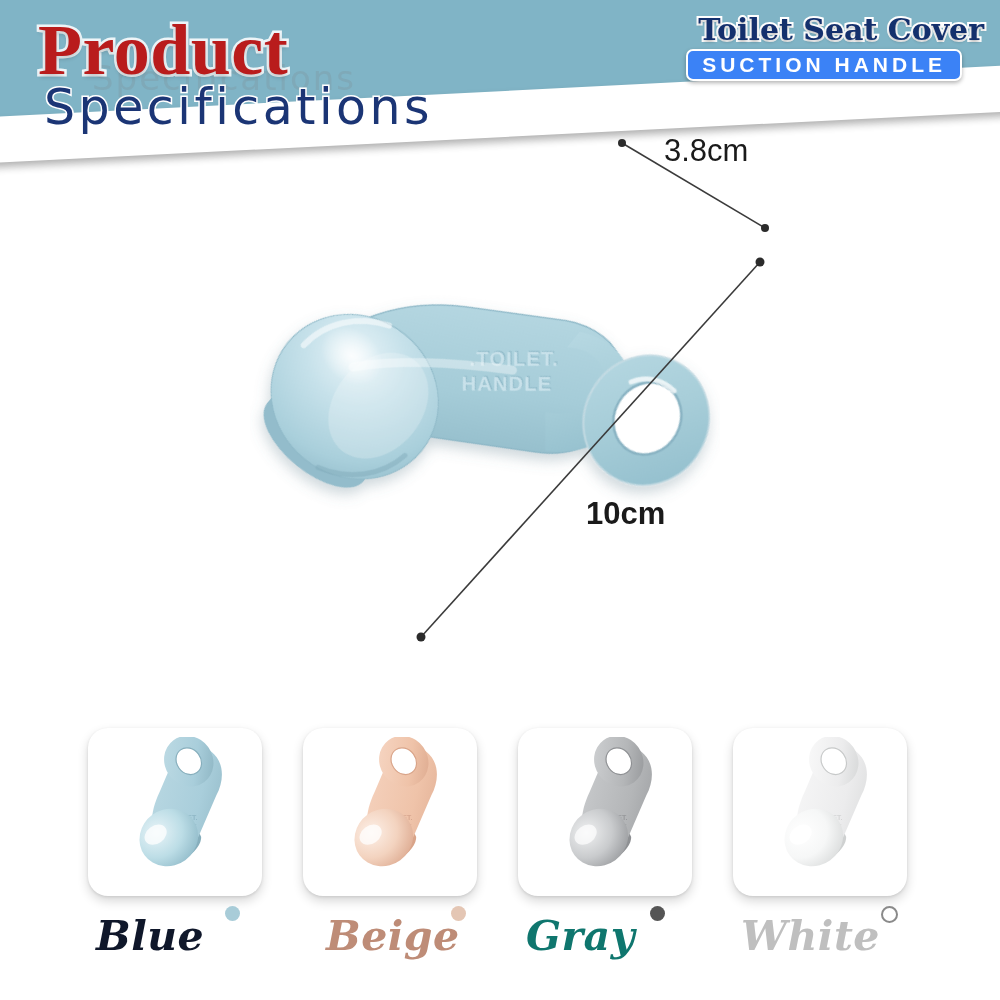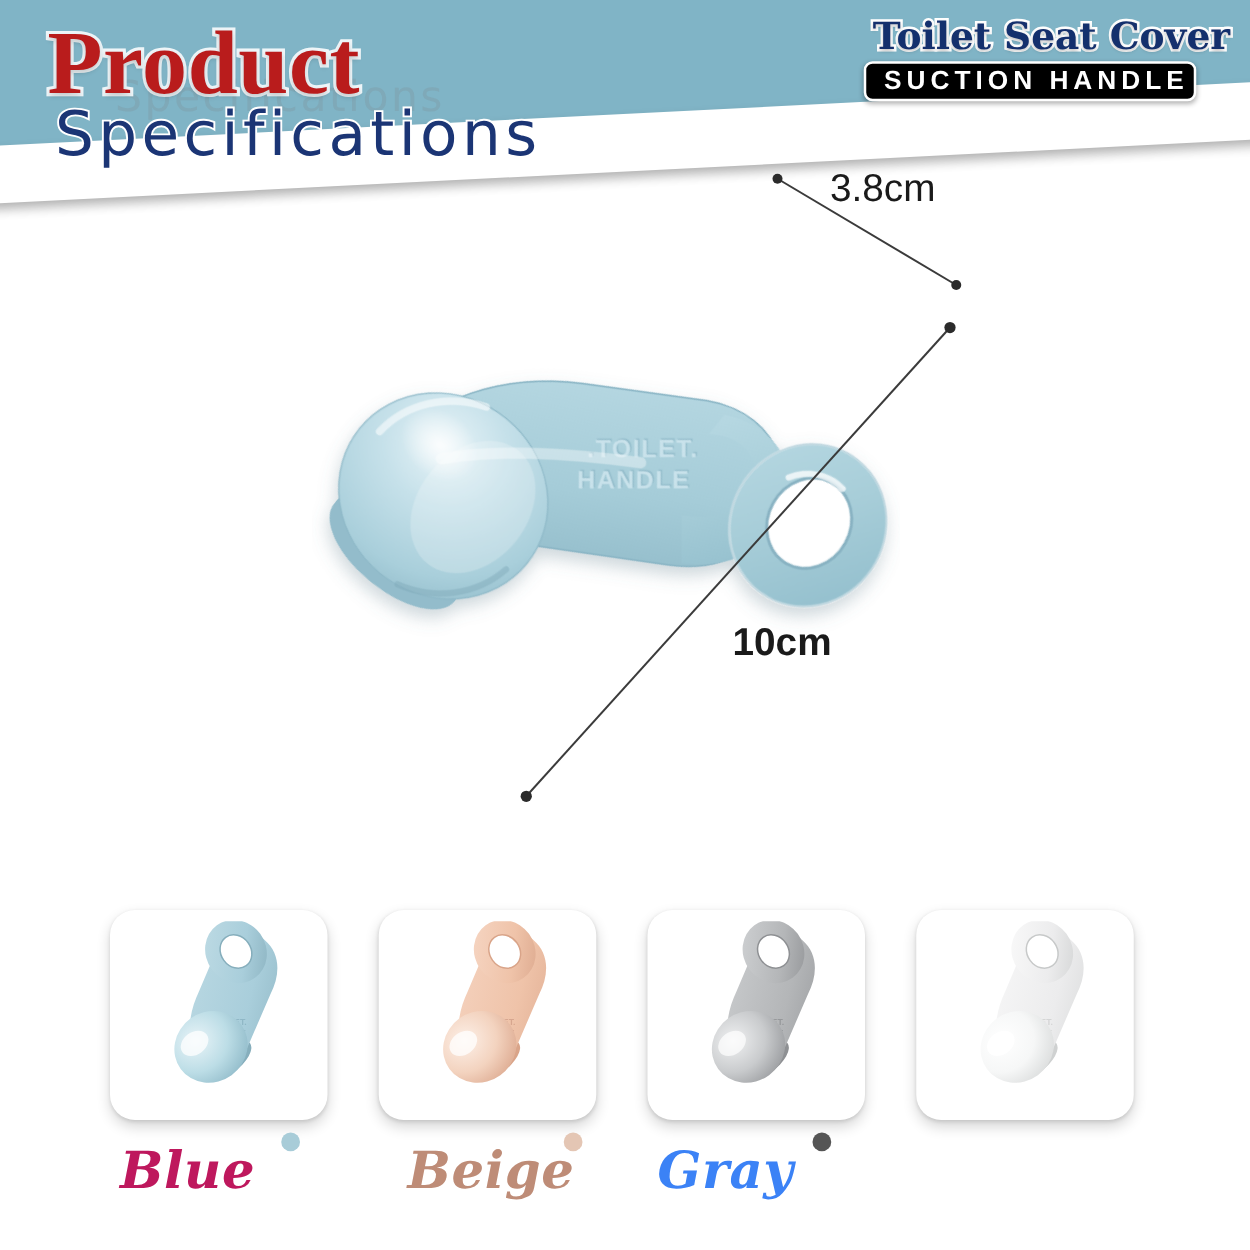--- a/index.html
+++ b/index.html
@@ -75,24 +75,24 @@
     letter-spacing:0px;
     -webkit-text-stroke:4px #ffffff;
     paint-order:stroke fill;
     text-shadow:0 2px 3px rgba(0,0,0,0.25);
     white-space:nowrap;
     line-height:1.05;
     margin-left:34px;
   }
   .badge-sub-outer{
     margin-top:3px;
-    background:#000000;
+    background:#3b82f6;
     border:2px solid #ffffff;
     border-radius:7px;
-    padding:2px 4px 3px 14px;
+    padding:2px 14px 3px 14px;
     display:inline-block;
     box-shadow:0 2px 4px rgba(0,0,0,0.3);
   }
   .badge-sub{
     font-family:"Liberation Sans", sans-serif;
     font-weight:700;
     font-size:21px;
     color:#ffffff;
     letter-spacing:4px;
     white-space:nowrap;
@@ -285,21 +285,21 @@
             <g transform="translate(66,78) rotate(36)" opacity="0.55">
               <text x="0" y="0" font-family="'Liberation Sans', sans-serif" font-size="7" font-weight="700" fill="#7aa5b5">.TOILET.</text>
               <text x="-2" y="9" font-family="'Liberation Sans', sans-serif" font-size="7" font-weight="700" fill="#7aa5b5">HANDLE</text>
             </g>
             <ellipse cx="55" cy="92" rx="30" ry="28" fill="url(#mbd)"></ellipse>
             <ellipse cx="46" cy="82" rx="12" ry="9" fill="#ffffff" opacity="0.75"></ellipse>
           </g>
         </svg>
       </div>
       <div class="swatch-caption">
-        <span class="swatch-name" style="color:#be185d;">Blue</span>
+        <span class="swatch-name" style="color:#0f172a;">Blue</span>
         <span class="swatch-dot" style="left:137px;background:#a8ccd8;"></span>
       </div>
     </div>
 
     <div class="swatch" style="left:303px;">
       <div class="swatch-card">
         <svg class="mini" viewBox="0 0 150 150">
           <defs>
             <linearGradient id="mg1" x1="0" y1="0" x2="1" y2="1">
               <stop offset="0%" stop-color="#f7d8c6"></stop>
@@ -361,21 +361,21 @@
             <g transform="translate(66,78) rotate(36)" opacity="0.55">
               <text x="0" y="0" font-family="'Liberation Sans', sans-serif" font-size="7" font-weight="700" fill="#7e8083">.TOILET.</text>
               <text x="-2" y="9" font-family="'Liberation Sans', sans-serif" font-size="7" font-weight="700" fill="#7e8083">HANDLE</text>
             </g>
             <ellipse cx="55" cy="92" rx="30" ry="28" fill="url(#mrd)"></ellipse>
             <ellipse cx="46" cy="82" rx="12" ry="9" fill="#ffffff" opacity="0.7"></ellipse>
           </g>
         </svg>
       </div>
       <div class="swatch-caption">
-        <span class="swatch-name" style="color:#3b82f6;">Gray</span>
+        <span class="swatch-name" style="color:#0f766e;">Gray</span>
         <span class="swatch-dot" style="left:132px;background:#555555;"></span>
       </div>
     </div>
 
     <div class="swatch" style="left:733px;">
       <div class="swatch-card">
         <svg class="mini" viewBox="0 0 150 150">
           <defs>
             <linearGradient id="mw1" x1="0" y1="0" x2="1" y2="1">
               <stop offset="0%" stop-color="#fbfbfb"></stop>
@@ -398,17 +398,21 @@
             </g>
             <g transform="translate(66,78) rotate(36)" opacity="0.5">
               <text x="0" y="0" font-family="'Liberation Sans', sans-serif" font-size="7" font-weight="700" fill="#bcbebe">.TOILET.</text>
               <text x="-2" y="9" font-family="'Liberation Sans', sans-serif" font-size="7" font-weight="700" fill="#bcbebe">HANDLE</text>
             </g>
             <ellipse cx="55" cy="92" rx="30" ry="28" fill="url(#mwd)"></ellipse>
             <ellipse cx="46" cy="82" rx="12" ry="9" fill="#ffffff" opacity="0.9"></ellipse>
           </g>
         </svg>
       </div>
+      <div class="swatch-caption">
+        <span class="swatch-name" style="color:#bfbfbf;">White</span>
+        <span class="swatch-dot" style="left:148px;background:#ffffff;border:2px solid #8a8a8a;width:13px;height:13px;"></span>
+      </div>
     </div>
 
   </div>
 
 </div>
 
 </body></html>

